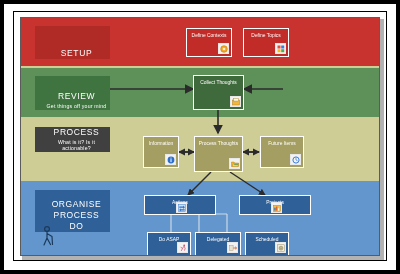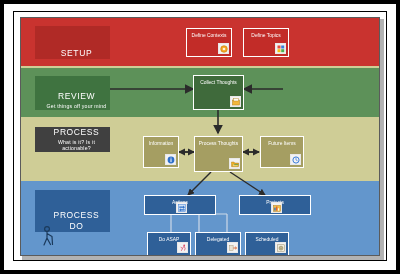--- a/index.html
+++ b/index.html
@@ -141,20 +141,21 @@
       <span class="ttl">REVIEW</span>
       <span class="sub">Get things off your mind</span>
     </div>
 
     <div class="phase" id="phase-process">
       <span class="ttl">PROCESS</span>
       <span class="sub">What is it?  Is it actionable?</span>
     </div>
 
     <div class="phase" id="phase-organise">
+      <span class="ttl">ORGANISE</span>
       <span class="ttl">PROCESS</span>
       <span class="ttl">DO</span>
     </div>
 
     <div class="node red" style="left:165px;top:10px;width:46px;height:29px;">
       <span class="lbl">Define Contexts</span>
       <span class="micon">
         <svg width="8" height="8" viewBox="0 0 8 8">
           <circle cx="4" cy="4" r="3.3" fill="#f5a623" stroke="#c97b00" stroke-width="0.6"></circle>
           <circle cx="4" cy="4" r="1.3" fill="#fff3d6"></circle>

